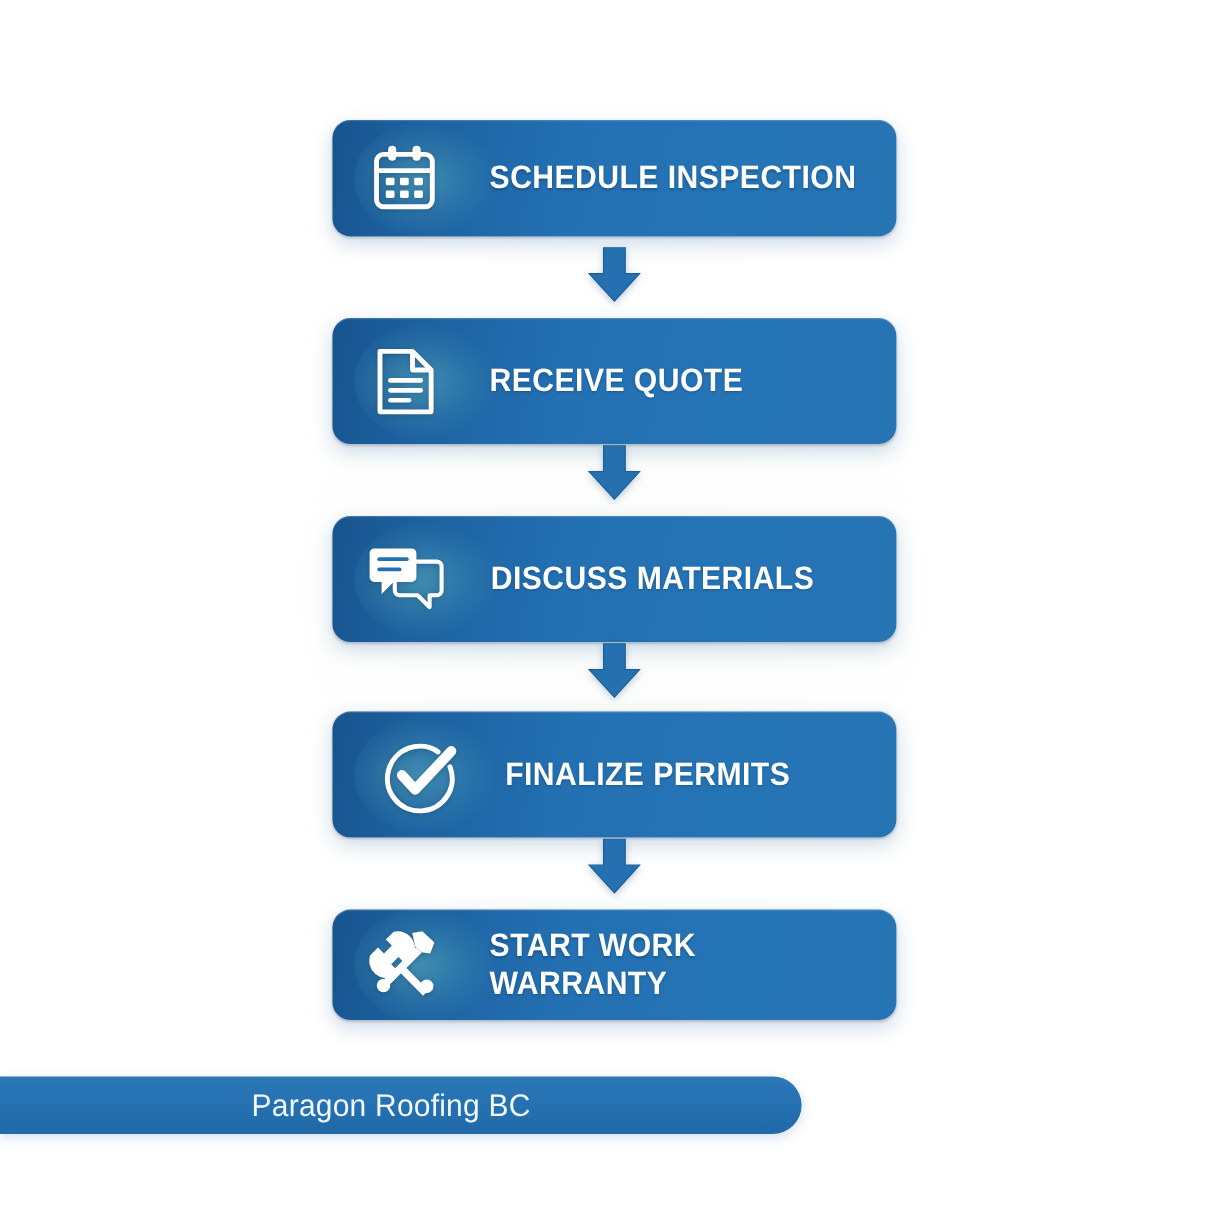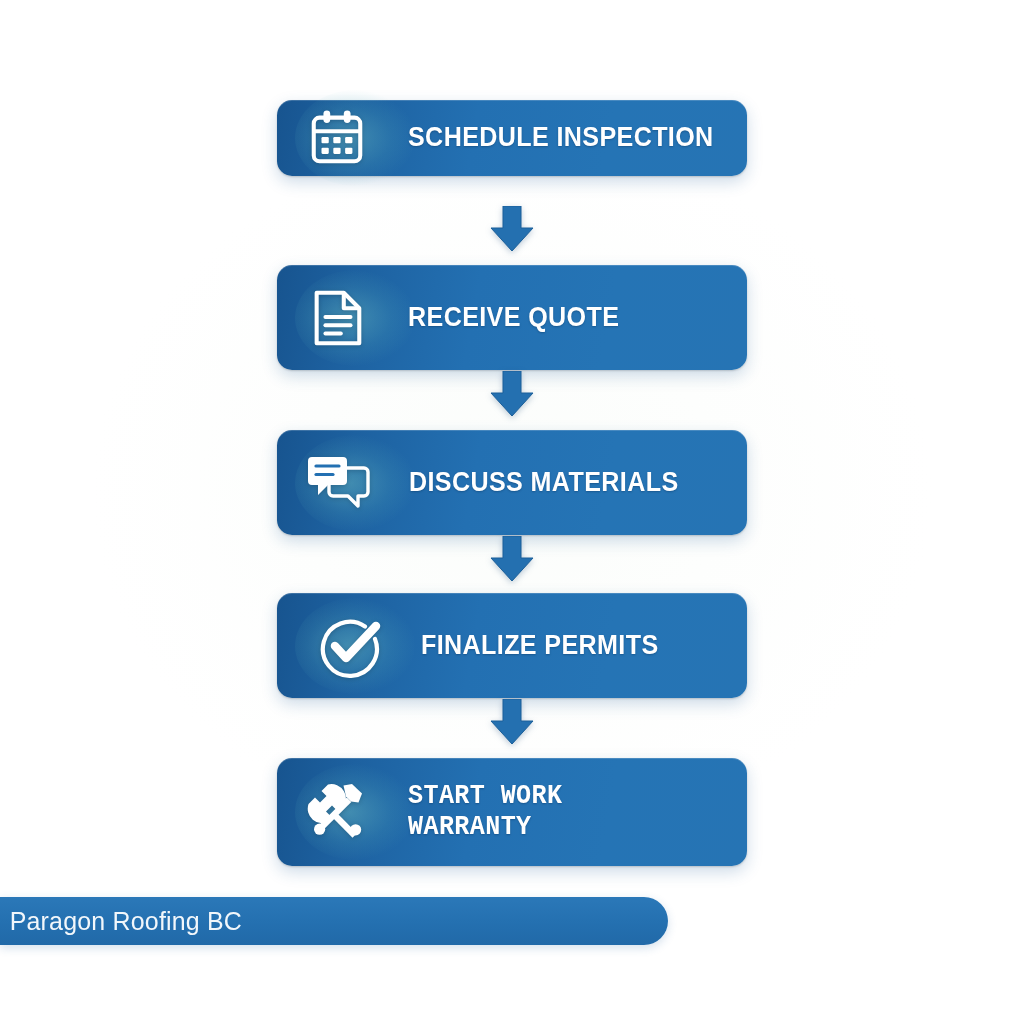--- a/index.html
+++ b/index.html
@@ -111,41 +111,41 @@
     position: absolute;
     left: 0;
     top: 897px;
     width: 668px;
     height: 48px;
     background: linear-gradient(180deg, #2b78b8 0%, #2470b0 55%, #2169a8 100%);
     border-top-right-radius: 24px;
     border-bottom-right-radius: 24px;
     display: flex;
     align-items: center;
-    justify-content: flex-start;
+    justify-content: center;
     padding-right: 26px;
     box-sizing: border-box;
     box-shadow: 0 3px 10px rgba(40, 100, 160, 0.20);
   }
   #footer-text {
     color: #f2f7fb;
     font-size: 26px;
     font-weight: normal;
     letter-spacing: 0.2px;
     transform: scaleX(0.96);
     transform-origin: right center;
   }
 </style>
 </head>
 <body>
 
 <div id="flow">
 
   <div class="step-row" style="top:100px;">
-    <div class="step-box" style="height:76px;">
+    <div class="step-box" style="height:97px;">
       <div class="step-icon">
         <svg width="62" height="62" viewBox="0 0 64 64" fill="none">
           <rect x="8" y="11" width="48" height="45" rx="6" stroke="#ffffff" stroke-width="4.2"></rect>
           <path d="M8 25H56" stroke="#ffffff" stroke-width="4.2"></path>
           <rect x="18" y="3.5" width="7" height="13" rx="3.5" fill="#ffffff"></rect>
           <rect x="39" y="3.5" width="7" height="13" rx="3.5" fill="#ffffff"></rect>
           <rect x="16" y="31" width="7.5" height="6.5" rx="1.2" fill="#ffffff"></rect>
           <rect x="28.2" y="31" width="7.5" height="6.5" rx="1.2" fill="#ffffff"></rect>
           <rect x="40.4" y="31" width="7.5" height="6.5" rx="1.2" fill="#ffffff"></rect>
           <rect x="16" y="42" width="7.5" height="6.5" rx="1.2" fill="#ffffff"></rect>
@@ -216,21 +216,21 @@
     </div>
   </div>
 
   <div class="connector" style="top:699px;">
     <svg width="44" height="46" viewBox="0 0 44 46">
       <path d="M13 0 H31 V22 H43 L22 45 L1 22 H13 Z" fill="#2470b0" stroke="#1b5f99" stroke-width="1"></path>
     </svg>
   </div>
 
   <div class="step-row" style="top:758px;">
-    <div class="step-box" style="height:108px;font-family:Liberation Mono, monospace;">
+    <div class="step-box" style="height:92px;">
       <div class="step-icon">
         <svg width="64" height="64" viewBox="0 0 64 64" fill="none">
 
           <g fill="#ffffff">
             <path d="M38.5 5.5 L47 4 L57 13.5 L53.5 22.5 L46 21.5 L41 16.5 Z"></path>
             <path d="M41.8 17.4 L46.3 21.9 L19.2 49 L14.7 44.5 Z"></path>
             <circle cx="14.6" cy="49.2" r="5.6"></circle>
           </g>
 
           <g fill="#ffffff">

